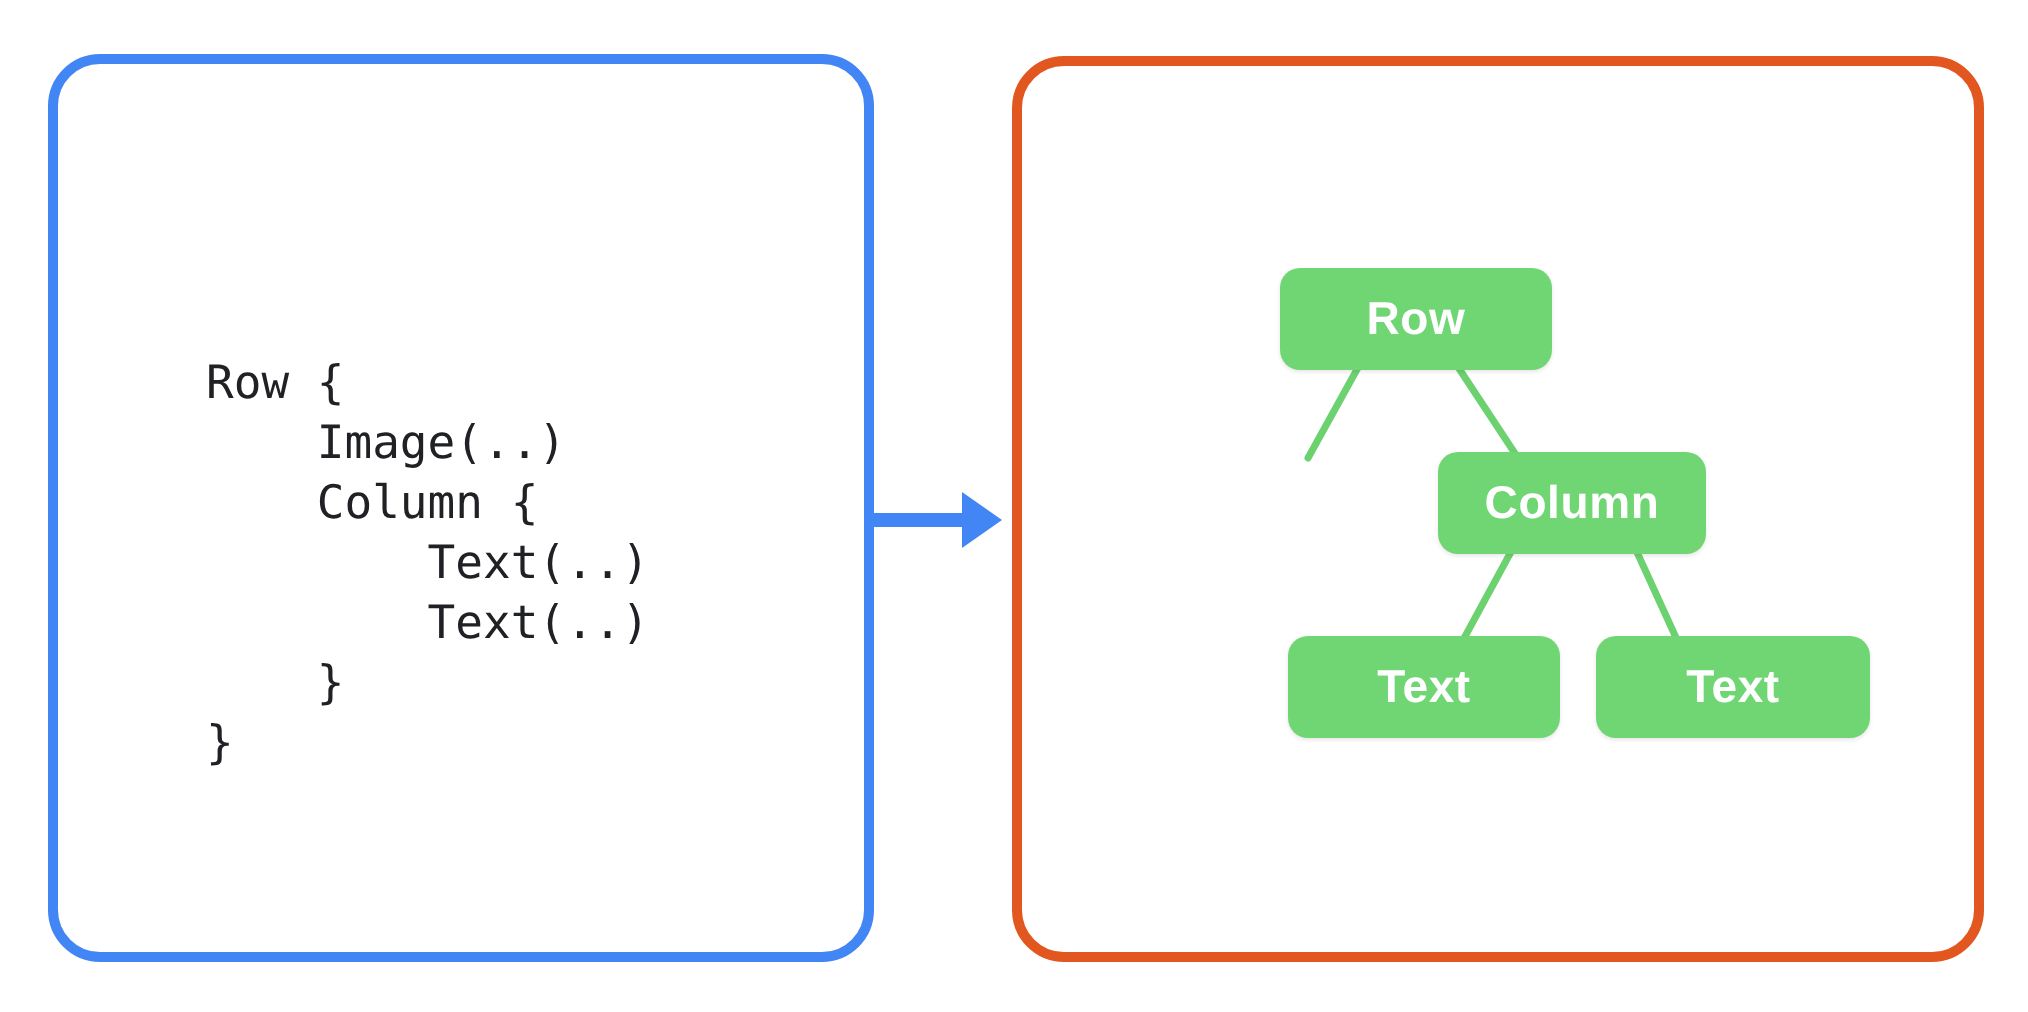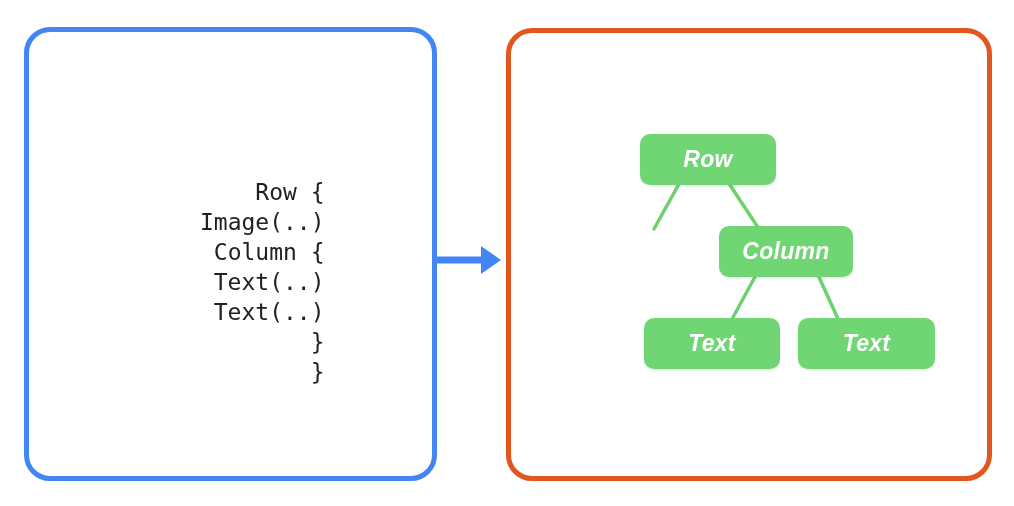--- a/index.html
+++ b/index.html
@@ -27,29 +27,27 @@
   }
   #code-panel{
     left:24px;top:27px;width:413px;height:454px;
     border:5px solid var(--panel-blue);
     border-radius:26px;
   }
   #tree-panel{
     left:506px;top:28px;width:486px;height:453px;
     border:5px solid var(--panel-orange);
     border-radius:26px;
-    font-style:italic;
   }
   pre.code{
     position:absolute;left:74px;top:145px;margin:0;
     font-family:"DejaVu Sans Mono","Liberation Mono",monospace;
     font-size:23px;line-height:30px;
     color:var(--code-text);
     white-space:pre;
-    text-align:right;
   }
   #arrow{position:absolute;left:430px;top:242px;width:75px;height:36px;}
   #arrow .shaft{fill:var(--arrow-blue);}
   #arrow .head{fill:var(--arrow-blue);}
   .connectors{position:absolute;left:0;top:0;width:476px;height:443px;}
   .connectors line{stroke:var(--connector-green);stroke-width:3.5;stroke-linecap:round;}
   .node{
     position:absolute;
     background:var(--node-green);
     border-radius:10px;

